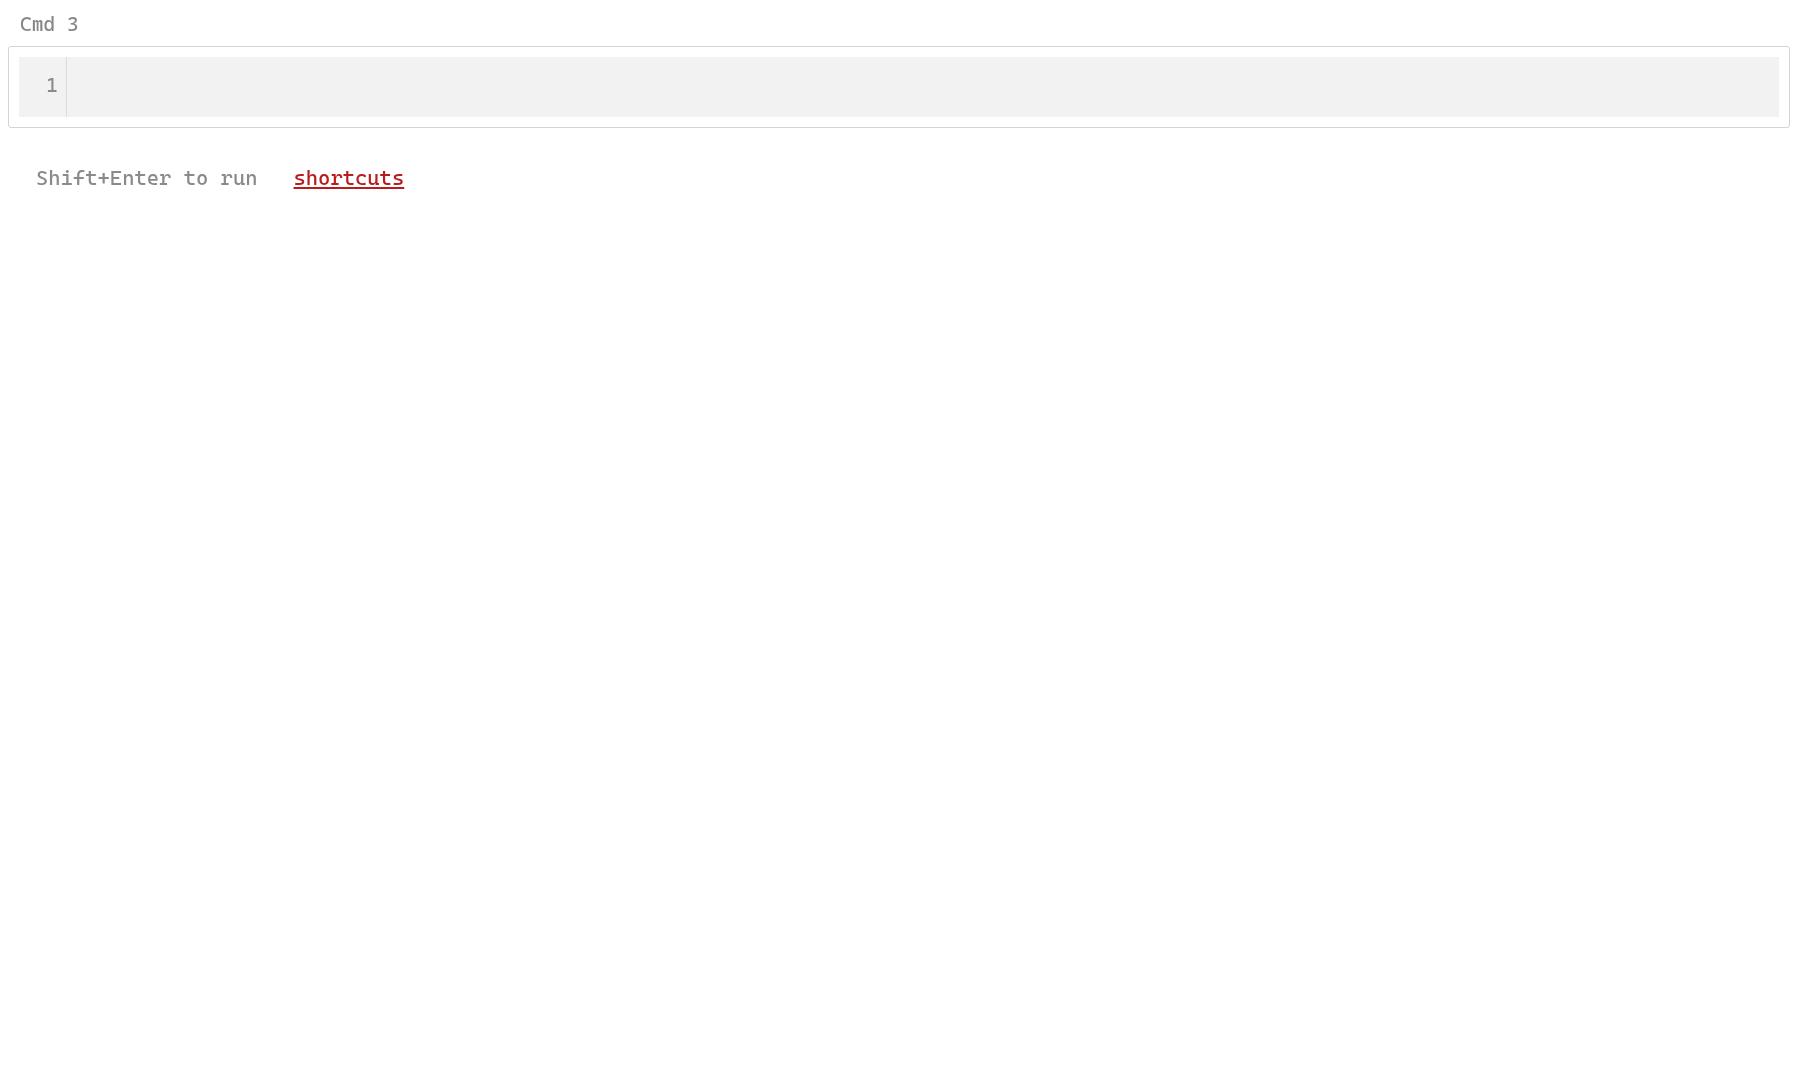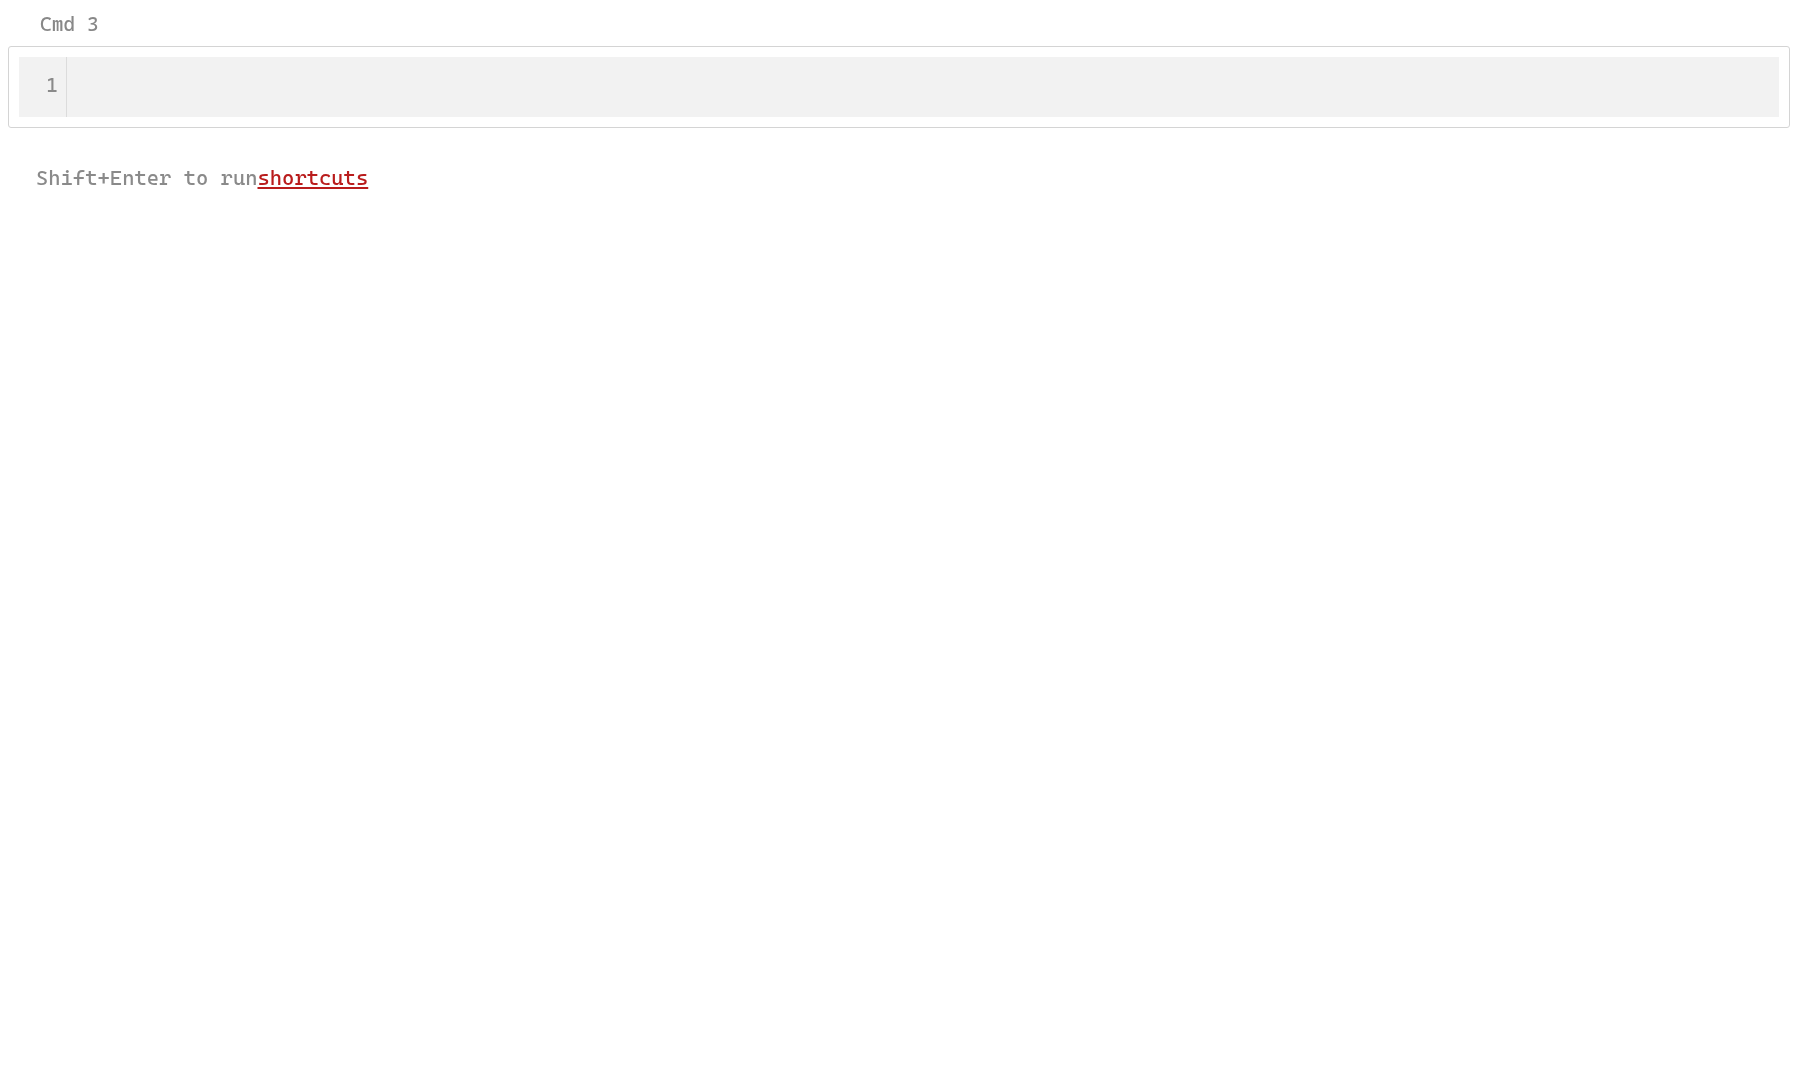--- a/index.html
+++ b/index.html
@@ -15,21 +15,20 @@
       width: 1798px;
       height: 1072px;
       position: relative;
     }
 
     .cell-label {
       color: #888;
       font-size: 20px;
       font-weight: 400;
       padding: 12px 0 6px 20px;
-      margin-left: 20px;
     }
 
     .cell-container {
       border: 1px solid #d4d4d4;
       border-radius: 3px;
       margin: 4px 8px 0 8px;
       padding: 10px;
       background: #fff;
     }
 
@@ -59,20 +58,21 @@
       color: #333;
       outline: none;
       border: none;
       font-family: inherit;
       min-height: 60px;
     }
 
     .hints-row {
       display: flex;
       align-items: flex-end;
+      gap: 36px;
       padding: 38px 12px 0 36px;
       font-size: 21px;
       color: #8a8a8a;
       font-family: ui-monospace, "SF Mono", "Monaco", "Cascadia Code", "Roboto Mono", Consolas, "Courier New", monospace;
     }
 
     .hints-row .shortcuts-link {
       color: #b91c1c;
       text-decoration: underline;
       cursor: pointer;

